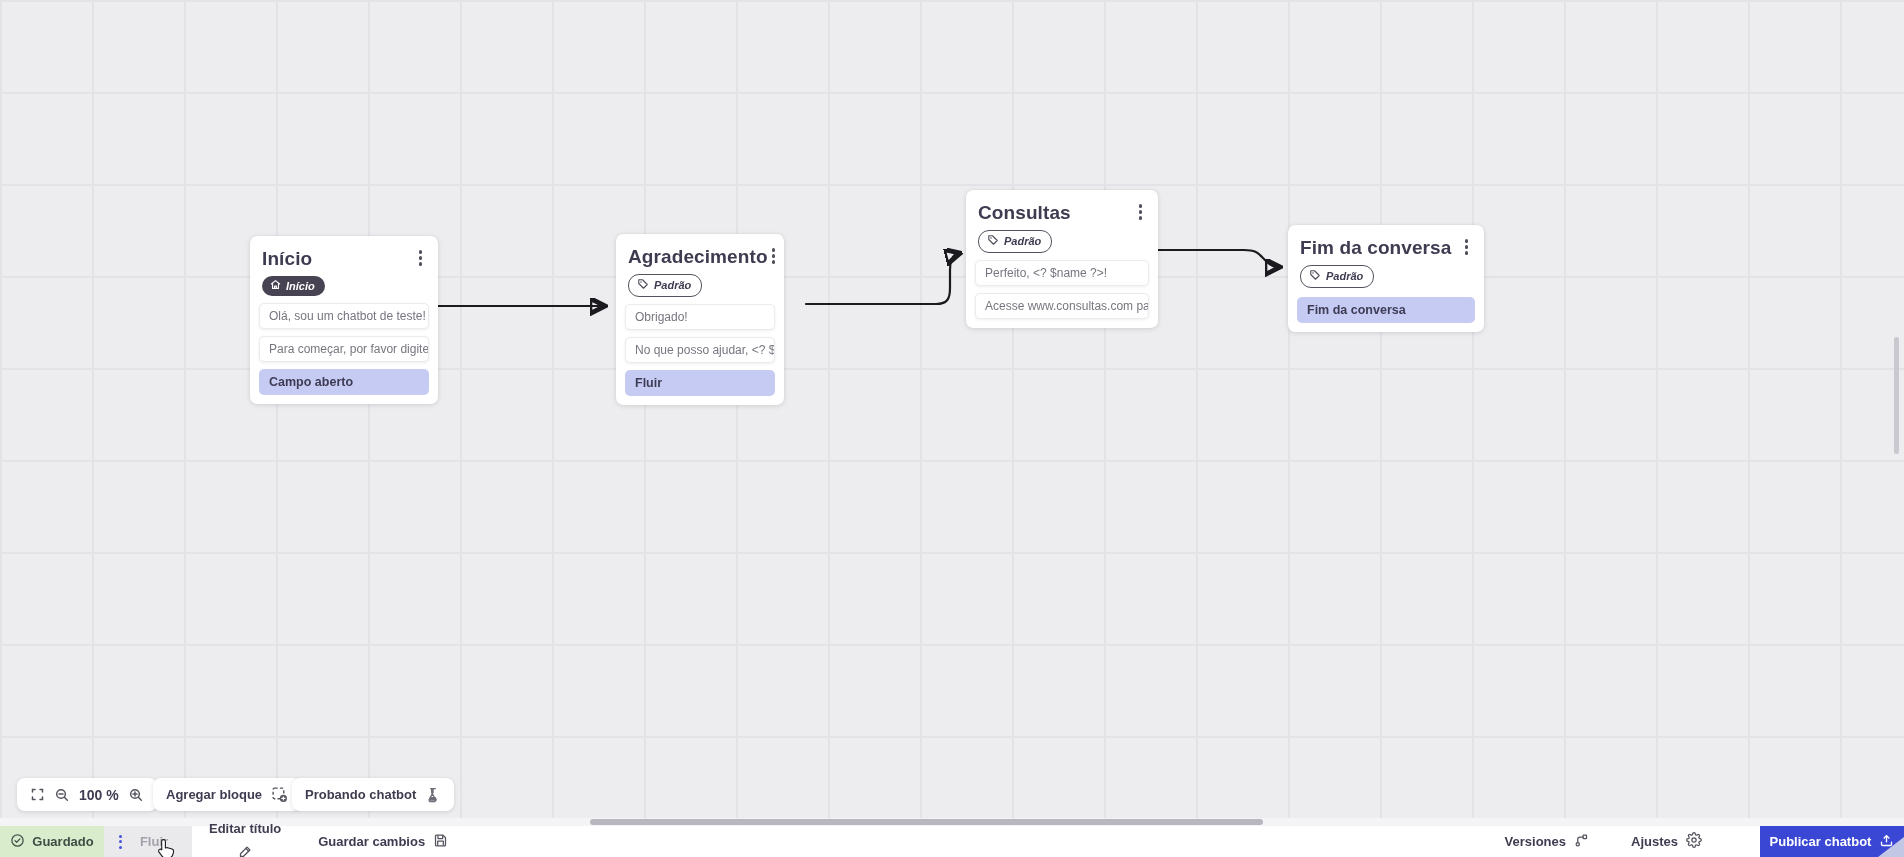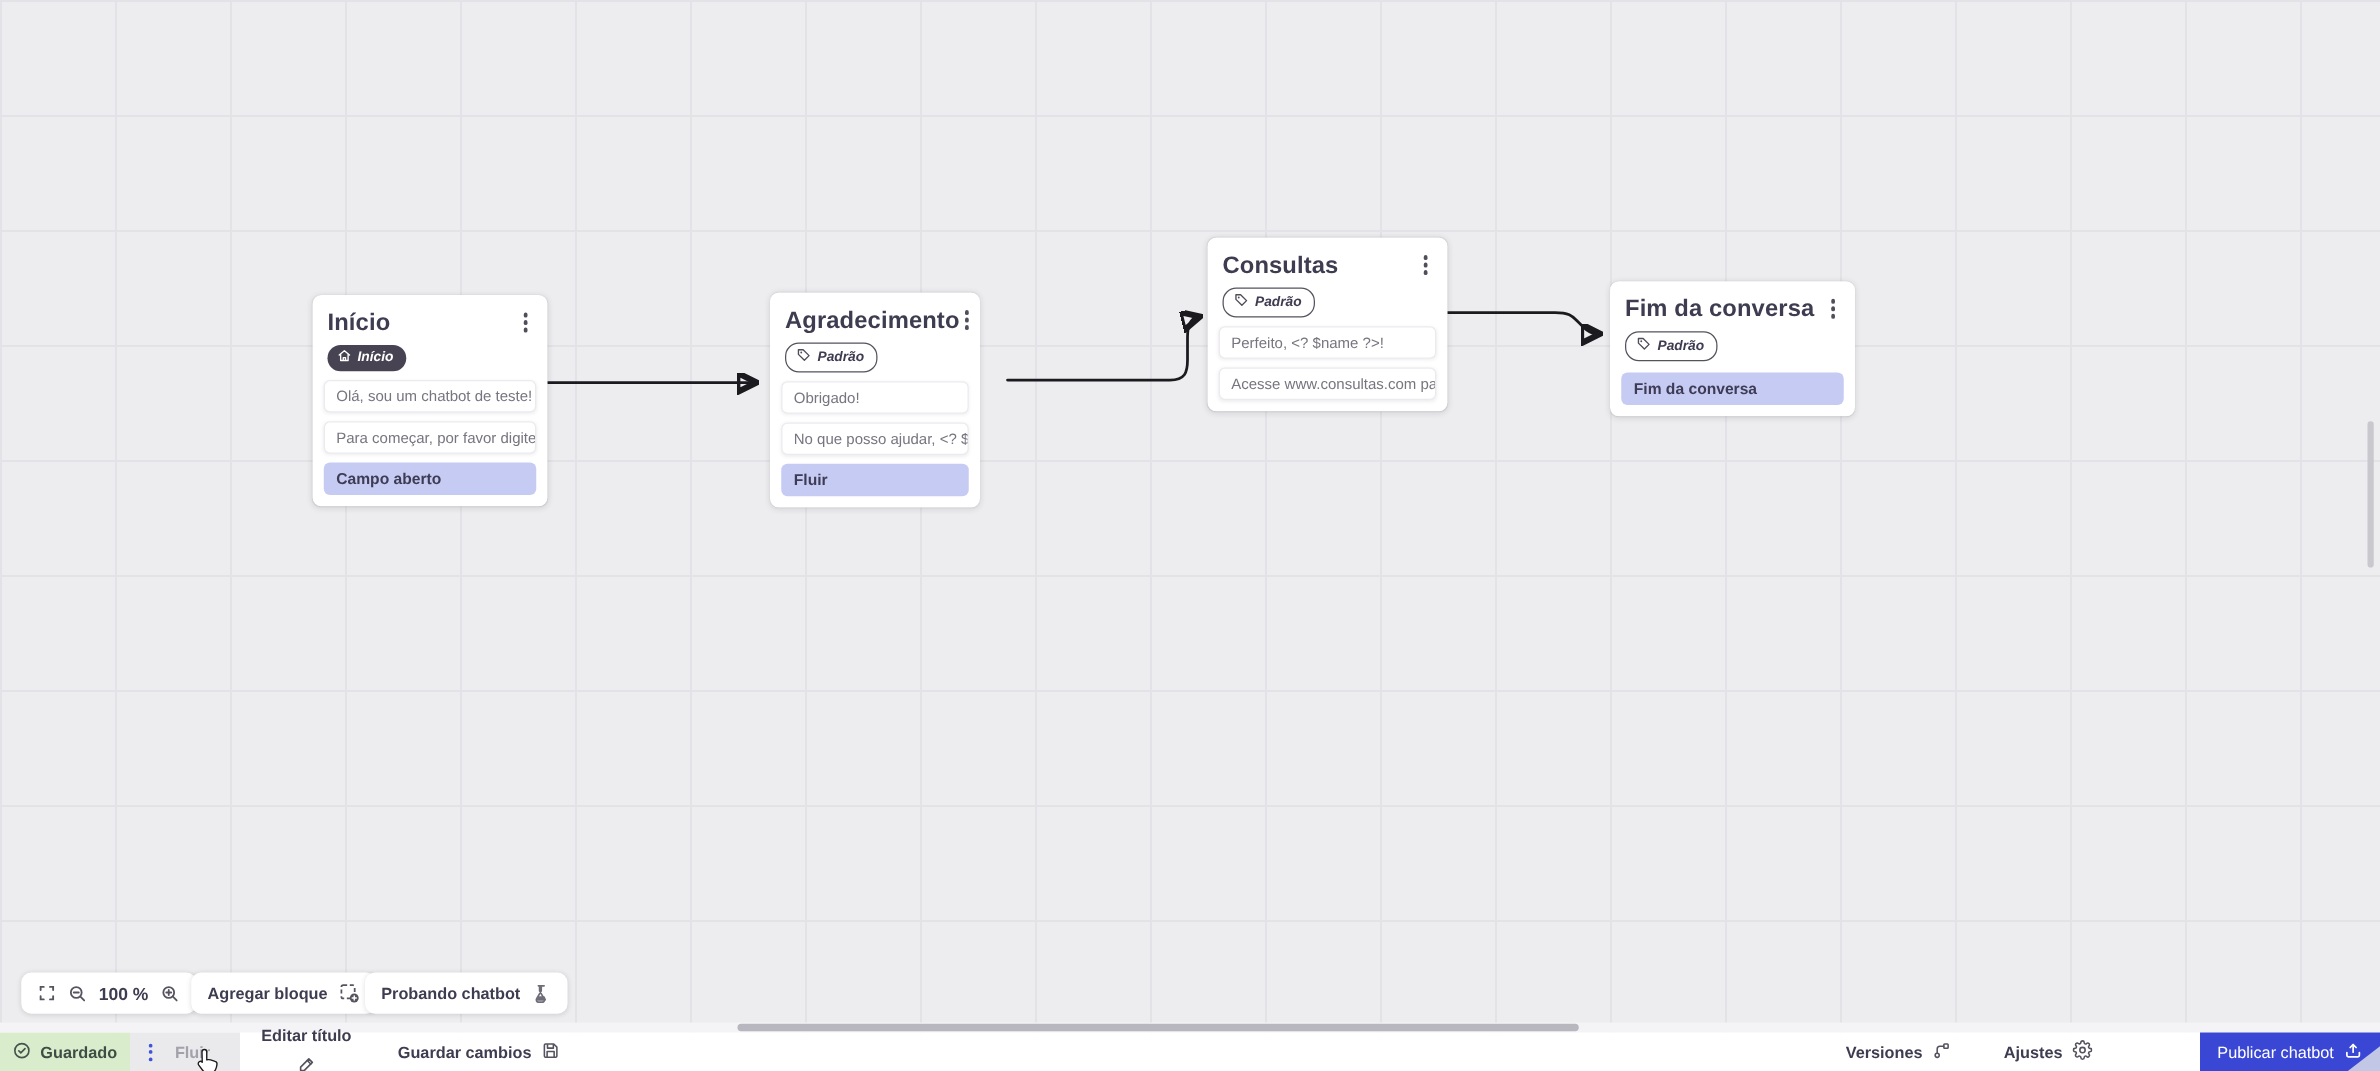--- a/index.html
+++ b/index.html
@@ -64,23 +64,23 @@
   .sb-green{ width:104px; height:100%; background:var(--saved-green-bg);
     display:flex; align-items:center; justify-content:center; gap:7px; color:#3f4e45; }
   .sb-grey{ width:88px; height:100%; background:#eaeaec; display:flex; align-items:center; }
   .sb-kebab{ display:flex; flex-direction:column; gap:2.5px; margin-left:15px; cursor:pointer; }
   .sb-kebab i{ width:3px; height:3px; border-radius:50%; background:#4353d9; }
   .sb-flow-label{ flex:1; text-align:center; color:#a3a1ab; margin-right:6px; }
   .sb-item{ display:flex; align-items:center; gap:8px; cursor:pointer; }
   .sb-item.edit{ margin-left:17px;flex-direction:column; }
   .sb-item.save{ margin-left:37px; }
   .sb-right{ margin-left:auto; display:flex; align-items:center; gap:42px; }
-  .publish-btn{ width:144px; height:31px; margin-left:44px; background:var(--accent-blue);
+  .publish-btn{ width:144px; height:31px; margin-left:16px; background:var(--accent-blue);
     color:#fff; display:flex; align-items:center; justify-content:center; gap:8px;
-    font-size:13px; font-weight:400; cursor:pointer; position:relative; overflow:hidden; border:none; }
+    font-size:13px; font-weight:700; cursor:pointer; position:relative; overflow:hidden; border:none; }
   .publish-btn .corner{ position:absolute; right:0; bottom:0; width:0; height:0;
     border-left:26px solid transparent; border-bottom:20px solid #c3c7e6; }
 
   .cursor{ position:absolute; left:157px; top:838px; z-index:9; pointer-events:none; }
 </style>
 </head>
 <body>
 
 <div class="canvas">
 

